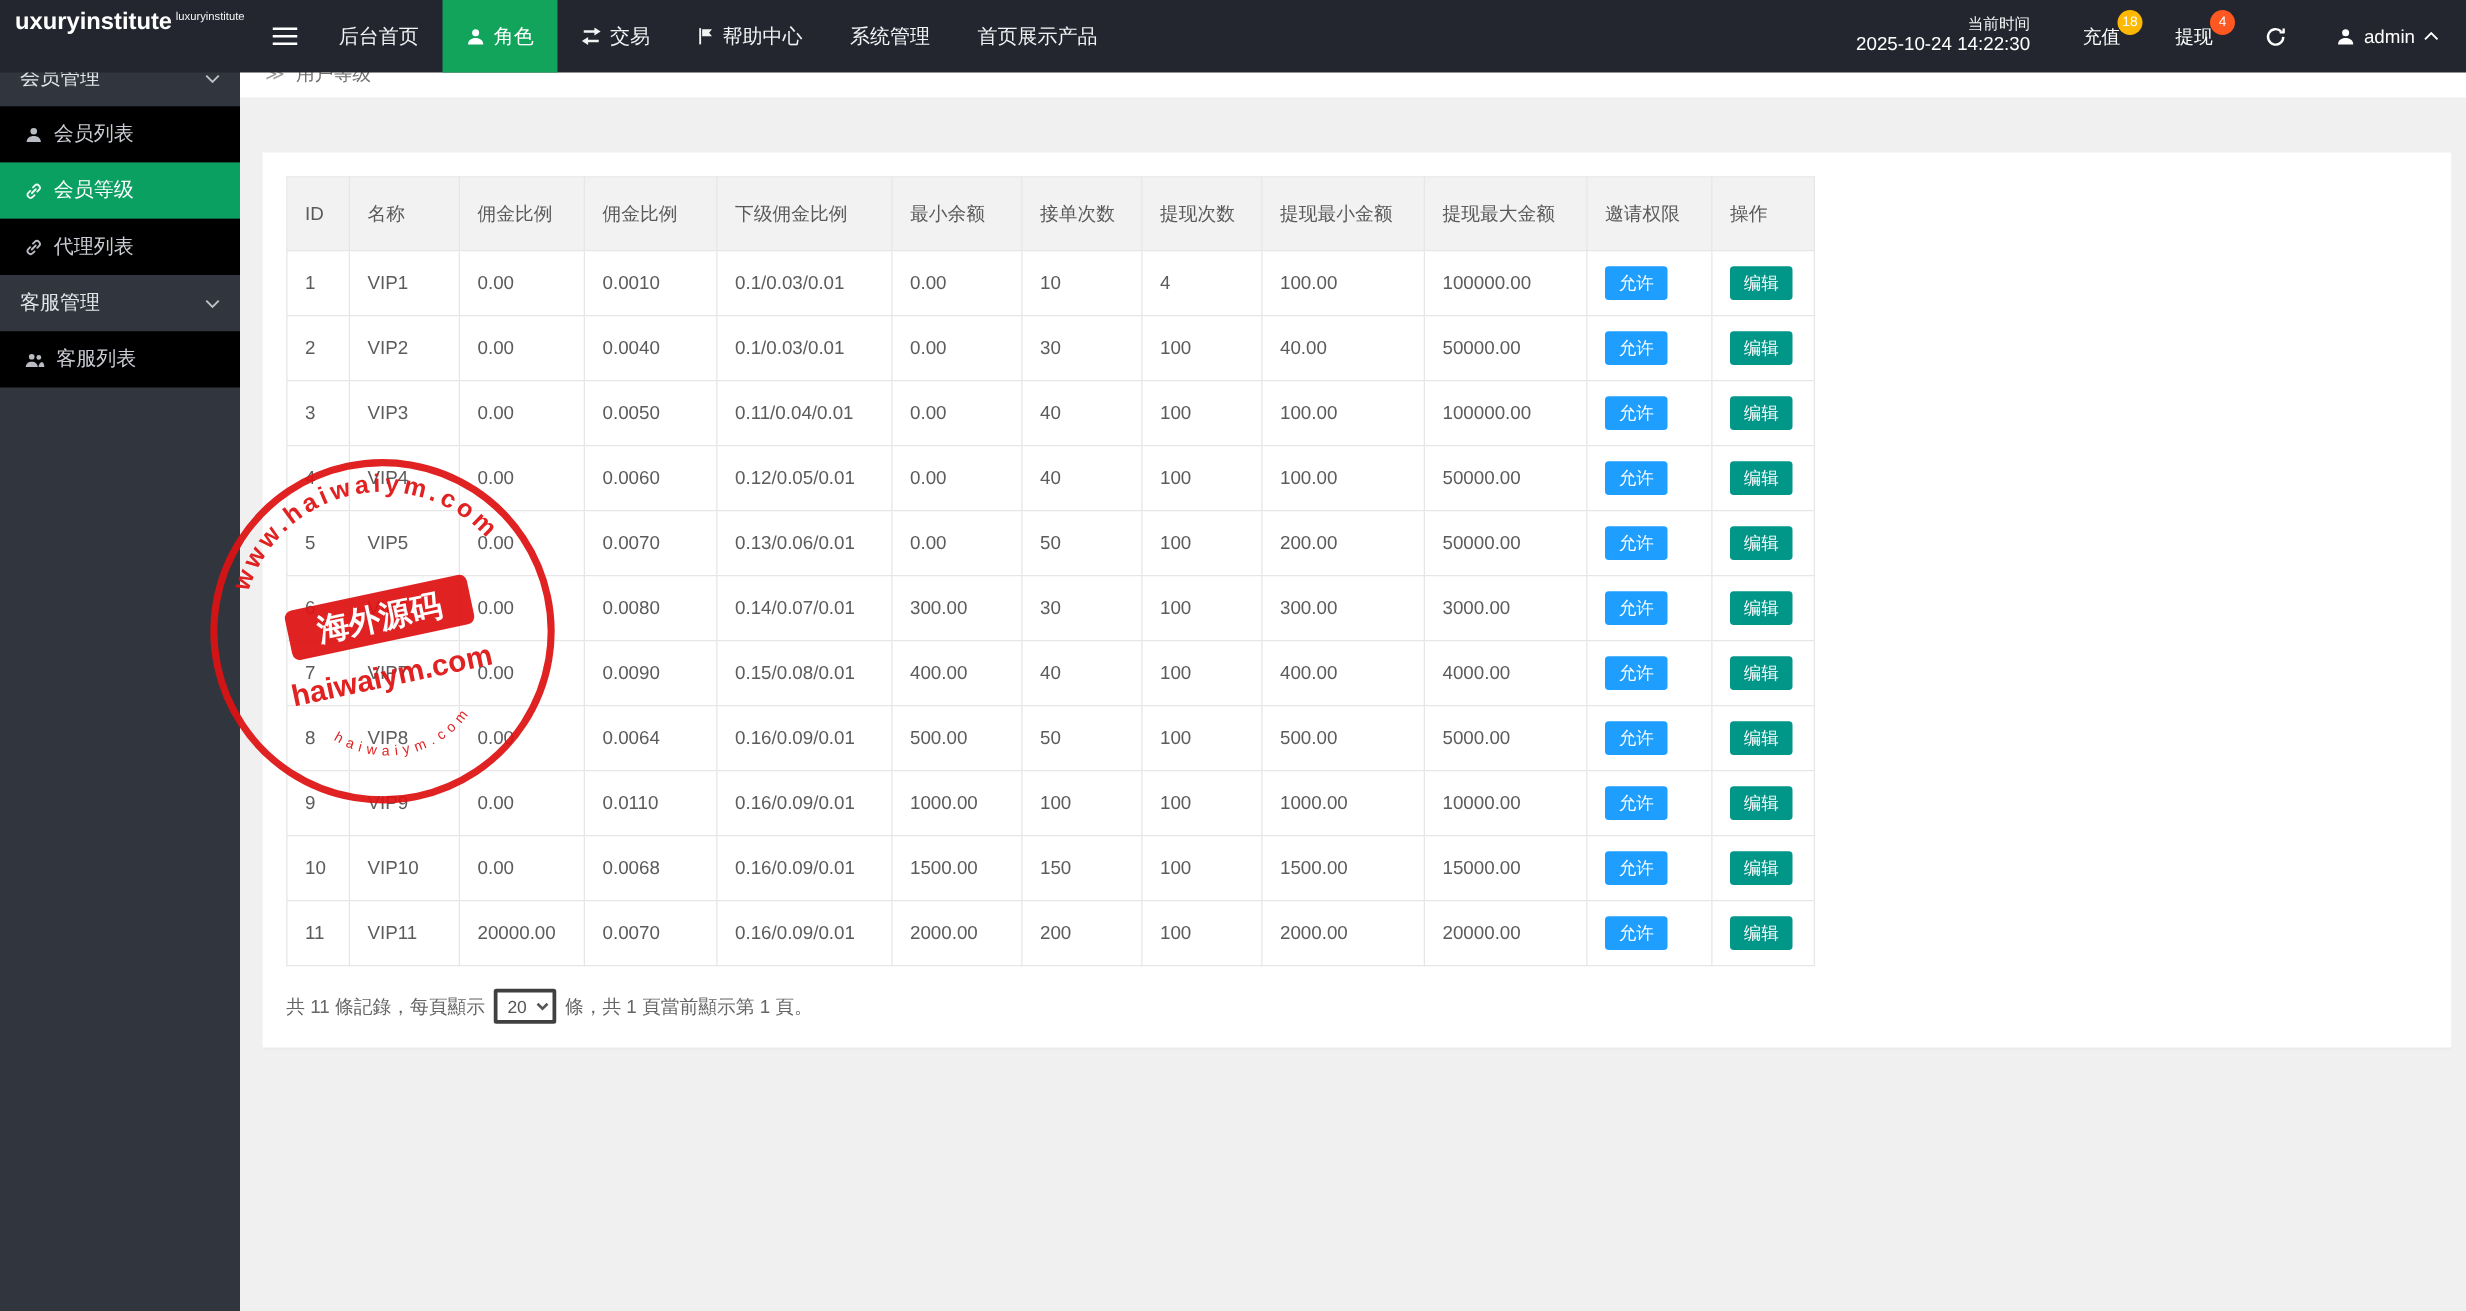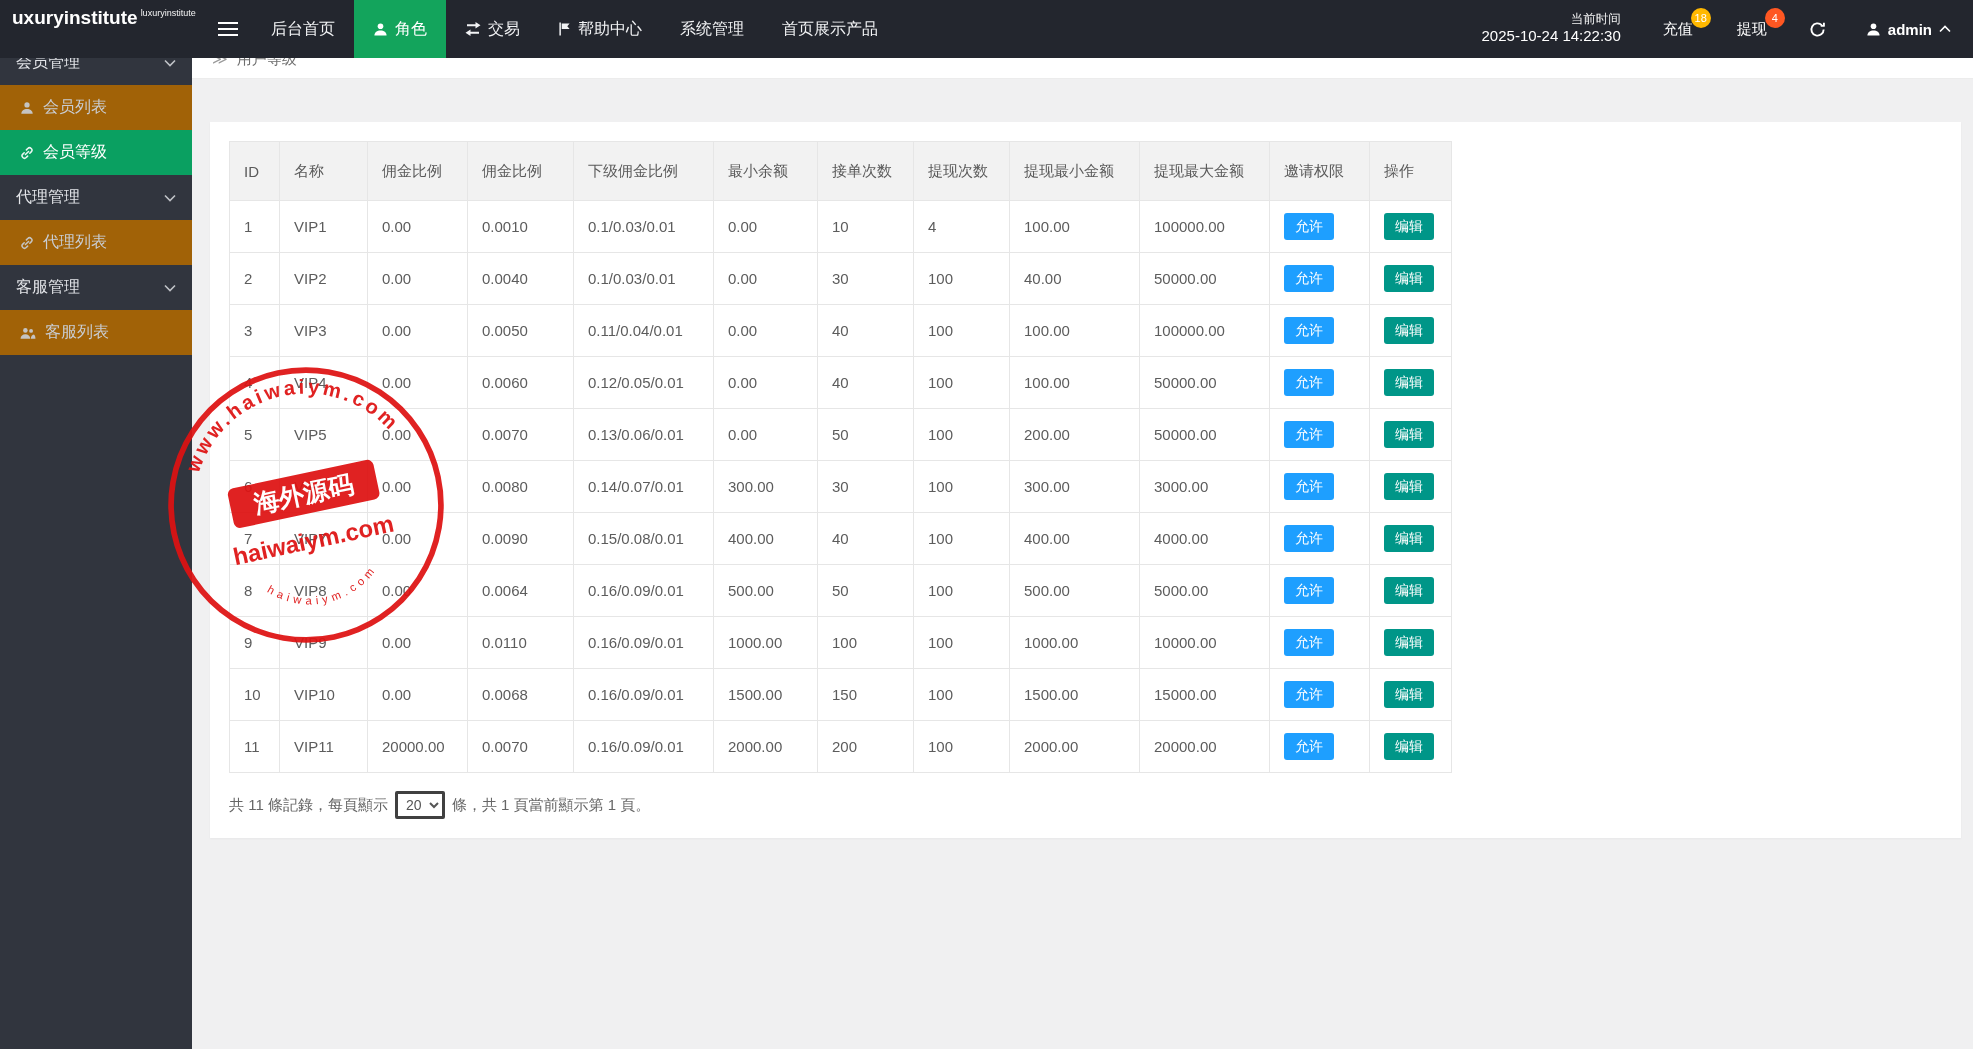--- a/index.html
+++ b/index.html
@@ -21,27 +21,27 @@
   .nav-ico{display:flex;align-items:center}
   .top-right{margin-left:auto;display:flex;align-items:center;gap:40px;padding-right:22px}
   .time{text-align:right;line-height:1.25;white-space:nowrap}
   .time-label{font-size:12.5px;opacity:.95}
   .time-value{font-size:15px}
   .top-link{position:relative;font-size:15px;cursor:pointer;padding:0 2px;white-space:nowrap}
   .badge{position:absolute;top:-12px;right:-16px;min-width:20px;height:20px;line-height:20px;border-radius:10px;text-align:center;font-size:11px;color:#fff;padding:0 4px;box-sizing:border-box}
   .badge-orange{background:var(--badge-orange,#ffb800)}
   .badge-red{background:var(--badge-red,#ff5722)}
   .icon-btn{cursor:pointer;display:flex;align-items:center;color:#fff}
-  .user{display:flex;align-items:center;gap:7px;font-size:15px;cursor:pointer;font-weight:bold}
+  .user{display:flex;align-items:center;gap:7px;font-size:15px;cursor:pointer;font-weight:normal}
   .u-ico,.u-chev{display:flex;align-items:center}
   
   .sidebar{position:absolute;top:40px;left:0;bottom:0;width:192px;background:#31353e;z-index:5}
   .side-item{height:45px;display:flex;align-items:center;padding:0 16px;font-size:16px;color:#e3e5e9;cursor:pointer}
   .side-item .chev{margin-left:auto;opacity:.8;display:flex}
-  .side-item.item{background:#a16207;color:#c9cdd3;gap:9px;padding-left:20px}
+  .side-item.item{background:#000000;color:#c9cdd3;gap:9px;padding-left:20px}
   .side-item.item.active{background:var(--sidebar-active,#0aa061);color:#fff}
   .side-ico{display:flex;align-items:center;opacity:.92}
   
   .main{position:absolute;left:192px;top:40px;right:0;bottom:0;background:#f0f0f1;z-index:6;overflow:hidden}
   .breadcrumb{height:38px;background:#fff;border-bottom:1px solid #ececec;display:flex;align-items:center;gap:9px;padding:0 20px;font-size:15px;color:#6e6e6e}
   .bc-ico{color:#9a9a9a;font-size:15px}
   .card{margin:43px 12px 0 18px;background:#fff;padding:19px;box-shadow:0 1px 2px rgba(0,0,0,.04)}
   table{border-collapse:collapse;table-layout:fixed;font-size:15px;color:#5c5c5c}
   th,td{border:1px solid #e6e6e6;padding:0 14px;text-align:left;font-weight:400;white-space:nowrap}
   th{height:58px;background:#f2f2f2;color:#5a5a5a}
@@ -163,28 +163,20 @@
     </div>
     <div class="side-item item active">
       <span class="side-ico">
         <svg width="14" height="14" viewBox="0 0 16 16" fill="none" stroke="currentColor" stroke-width="1.7" stroke-linecap="round">
           <path d="M6.2 9.8l3.6-3.6"></path>
           <path d="M7.3 4.4l1.6-1.6a2.75 2.75 0 013.9 3.9l-1.6 1.6"></path>
           <path d="M8.7 11.6l-1.6 1.6a2.75 2.75 0 01-3.9-3.9l1.6-1.6"></path>
         </svg>
       </span>
       <span class="side-label">会员等级</span>
-    </div>
-    <div class="side-item group">
-      <span class="side-label">代理管理</span>
-      <span class="chev">
-        <svg width="12" height="8" viewBox="0 0 12 8" fill="none" stroke="currentColor" stroke-width="1.6">
-          <path d="M1 1.5l5 5 5-5"></path>
-        </svg>
-      </span>
     </div>
     <div class="side-item item">
       <span class="side-ico">
         <svg width="14" height="14" viewBox="0 0 16 16" fill="none" stroke="currentColor" stroke-width="1.7" stroke-linecap="round">
           <path d="M6.2 9.8l3.6-3.6"></path>
           <path d="M7.3 4.4l1.6-1.6a2.75 2.75 0 013.9 3.9l-1.6 1.6"></path>
           <path d="M8.7 11.6l-1.6 1.6a2.75 2.75 0 01-3.9-3.9l1.6-1.6"></path>
         </svg>
       </span>
       <span class="side-label">代理列表</span>

